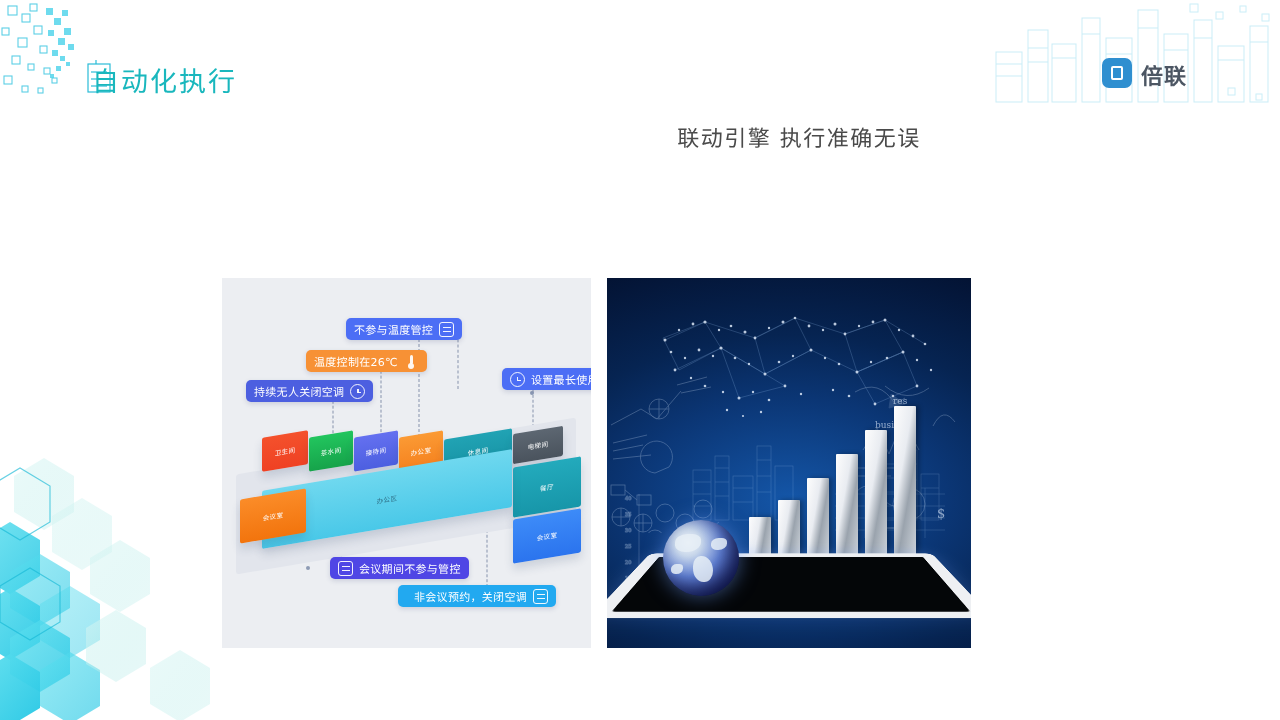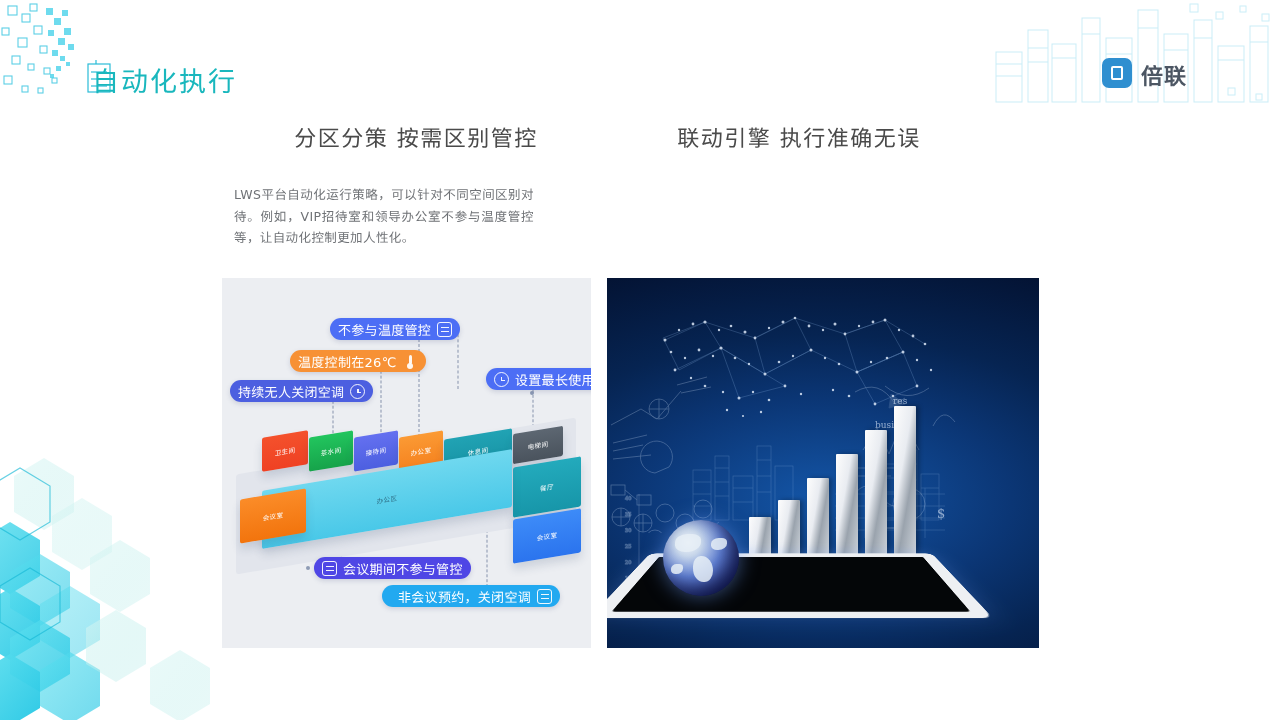--- a/index.html
+++ b/index.html
@@ -49,29 +49,30 @@
   .col-body {
     font-size: 12.5px; line-height: 1.72; color: #6f7276;
     letter-spacing: .4px; text-align: justify;
   }
   .col-left .col-body { width: 300px; margin-left: 12px; }
   .col-right .col-body { width: 300px; }
 
   
   .panel { position: absolute; top: 278px; height: 370px; overflow: hidden; }
   .panel-left  { left: 222px; width: 369px; background: #eceef2; }
-  .panel-right { left: 607px; width: 432px; background: #be185d; }
+  .panel-right { left: 607px; width: 364px; background: #be185d; }
 
   
   .fp { position: absolute; inset: 0; }
   .chip {
     position: absolute; display: flex; align-items: center; gap: 6px;
-    height: 22px; padding: 0 8px; border-radius: 11px;
-    font-size: 13px; color: #fff; white-space: nowrap; letter-spacing: .3px;
+    height: 22px; padding: 0 8px; border-radius: 5px;
+    font-size: 11px; color: #fff; white-space: nowrap; letter-spacing: .3px;
     box-shadow: 0 2px 5px rgba(60,70,120,.18);
+    margin-left: 16px;
   }
   .chip .ico {
     width: 15px; height: 15px; flex: none;
     border: 1.3px solid rgba(255,255,255,.92); border-radius: 3px;
     position: relative;
   }
   .chip .ico::before, .chip .ico::after {
     content: ""; position: absolute; left: 2.5px; right: 2.5px; height: 1.3px;
     background: rgba(255,255,255,.92);
   }
@@ -277,24 +278,20 @@
 
   <div class="page-title">自动化执行</div>
 
   <div class="brand">
     <div class="brand-mark">
       <div class="inner"></div>
     </div>
     <div class="brand-name">倍联</div>
   </div>
 
-  <div class="col col-left">
-    <div class="col-head">分区分策 按需区别管控</div>
-    <div class="col-body">LWS平台自动化运行策略，可以针对不同空间区别对待。例如，VIP招待室和领导办公室不参与温度管控等，让自动化控制更加人性化。</div>
-  </div>
 
   <div class="col col-right">
     <div class="col-head">联动引擎 执行准确无误</div>
   </div>
 
   <div class="panel panel-left">
     <div class="fp">
 
       <div class="lead" style="left:235px; top:51px; width:1px; height:60px;"></div>
       <div class="lead" style="left:196px; top:51px; width:40px; height:1px;"></div>

